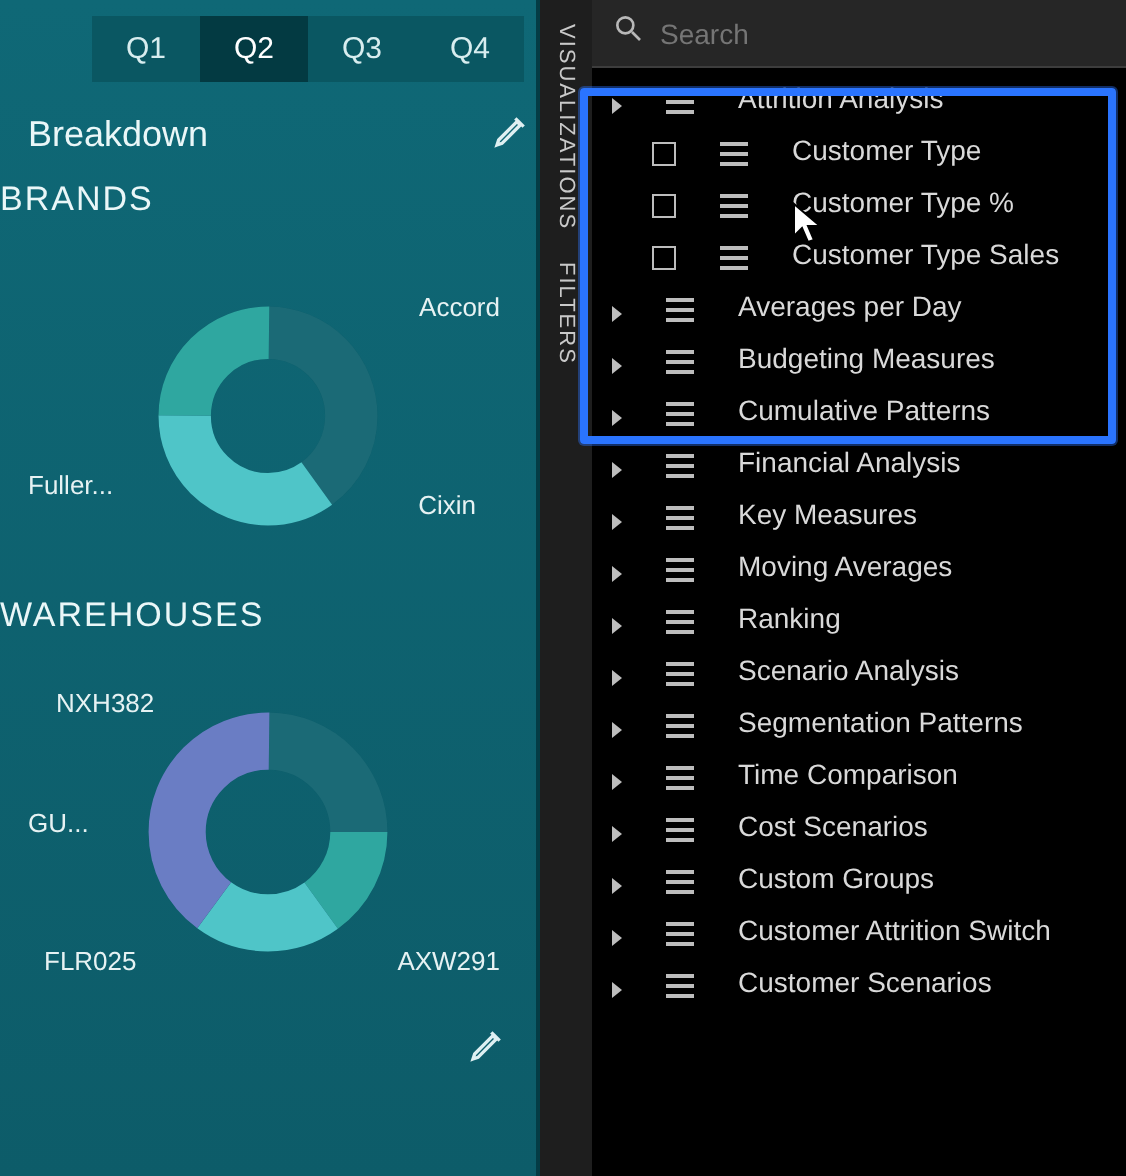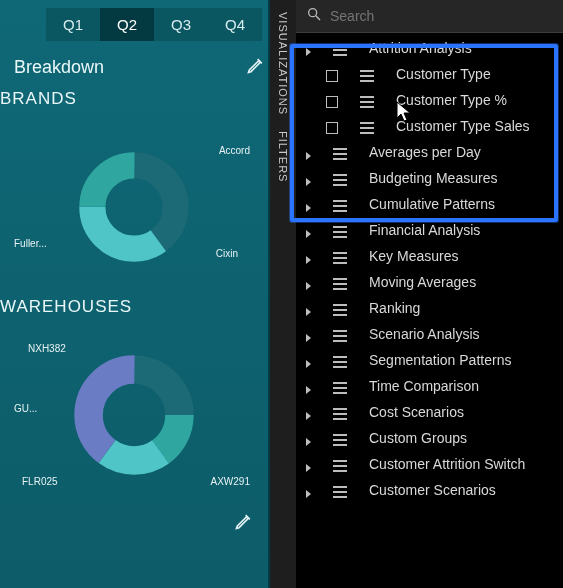--- a/index.html
+++ b/index.html
@@ -63,21 +63,21 @@
     height: 180px;
     display: flex;
     align-items: center;
     justify-content: center;
   }
   .donut1, .donut2 {
     position: relative;
   }
   .chart-label {
     position: absolute;
-    font-size: 10px;
+    font-size: 13px;
     color: #e6f2f3;
     white-space: nowrap;
   }
   .bottom-row {
     display: flex;
     align-items: center;
     justify-content: space-between;
     padding: 6px 14px;
   }
   

